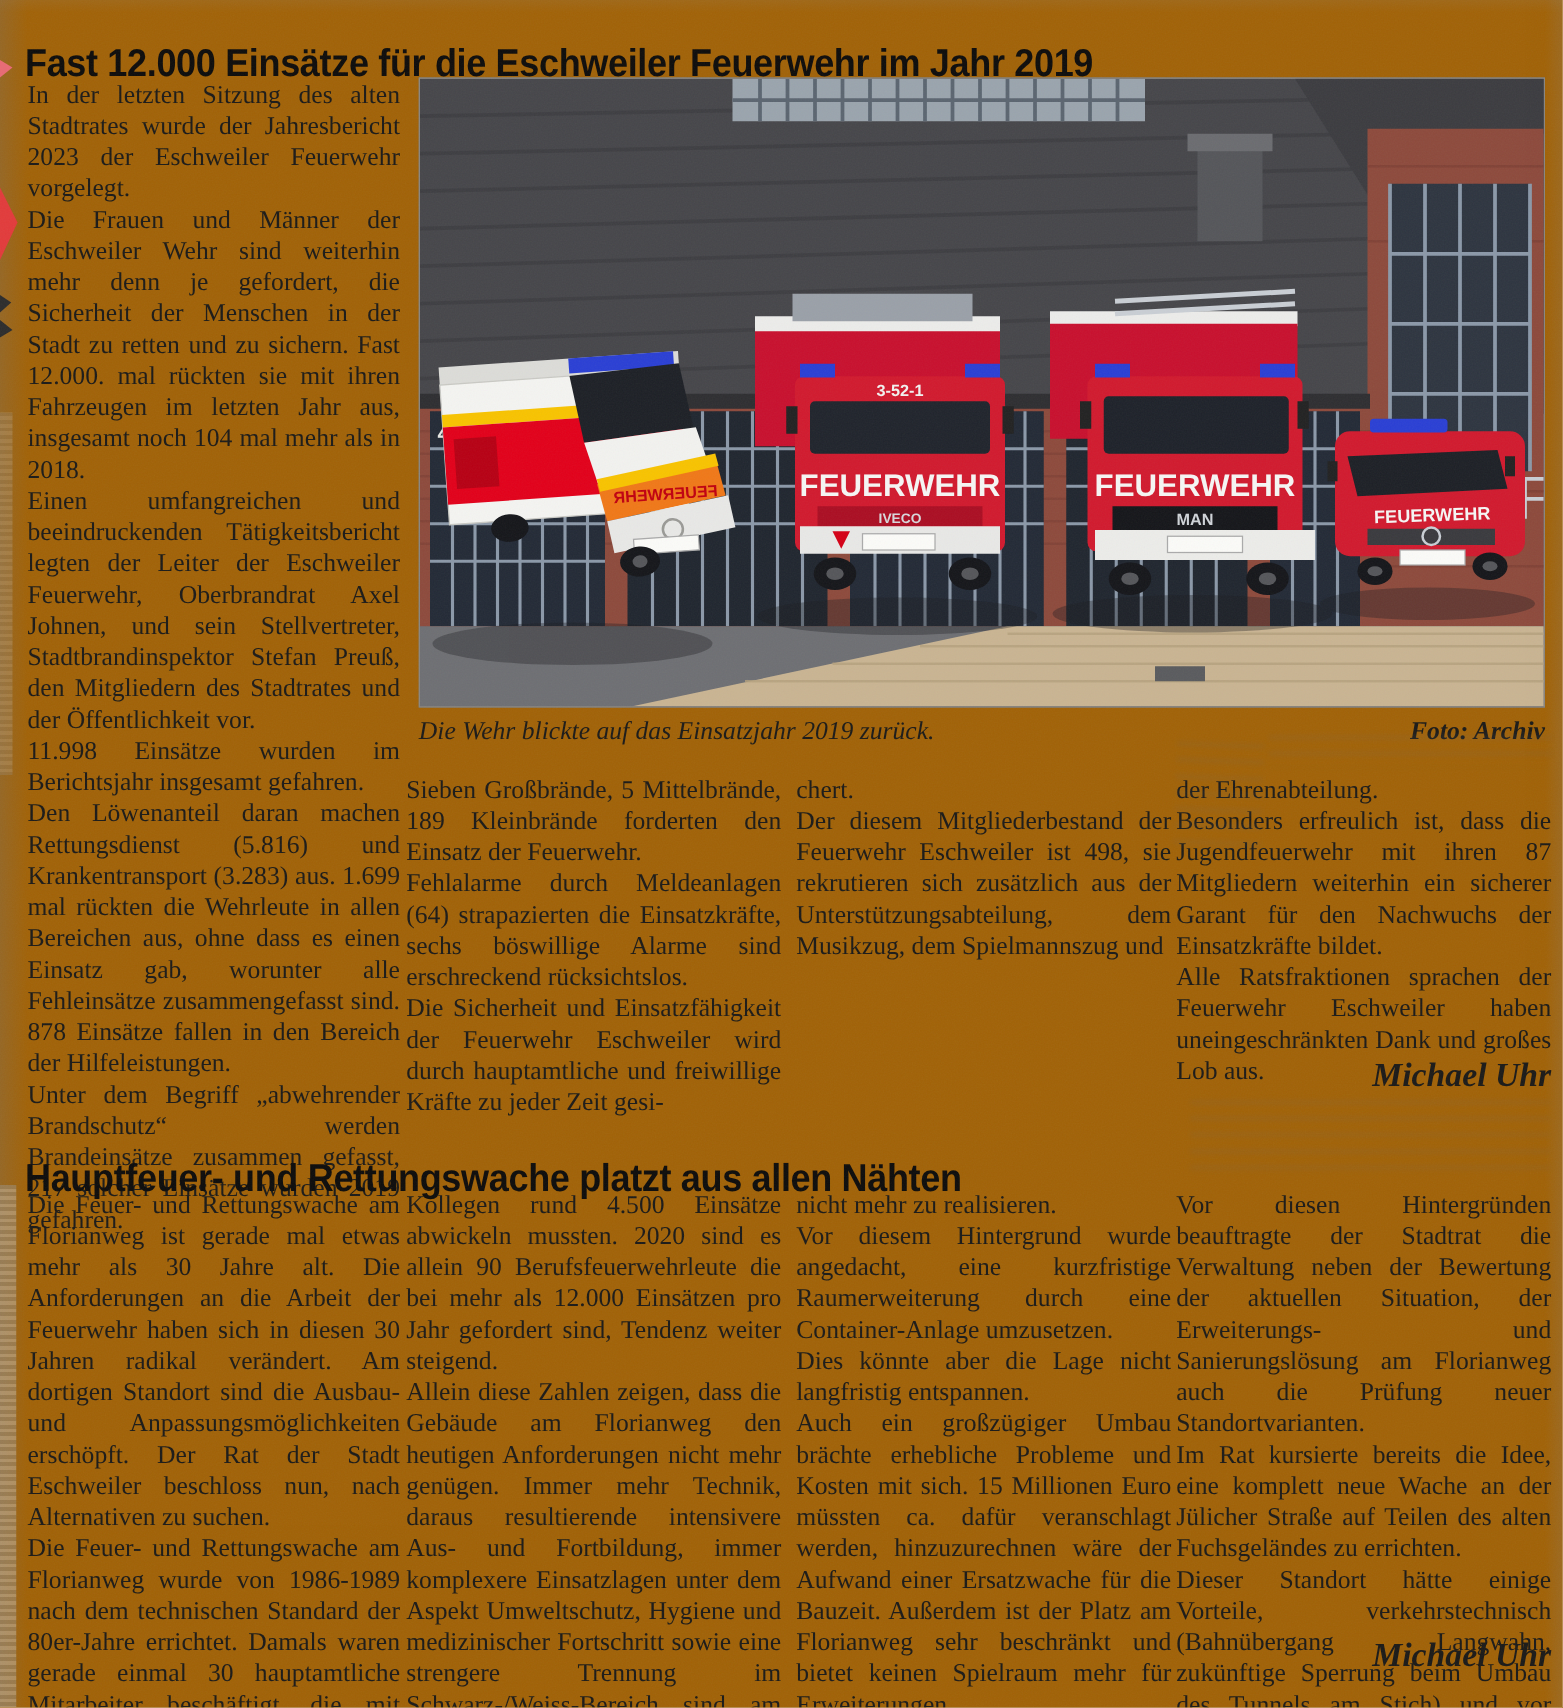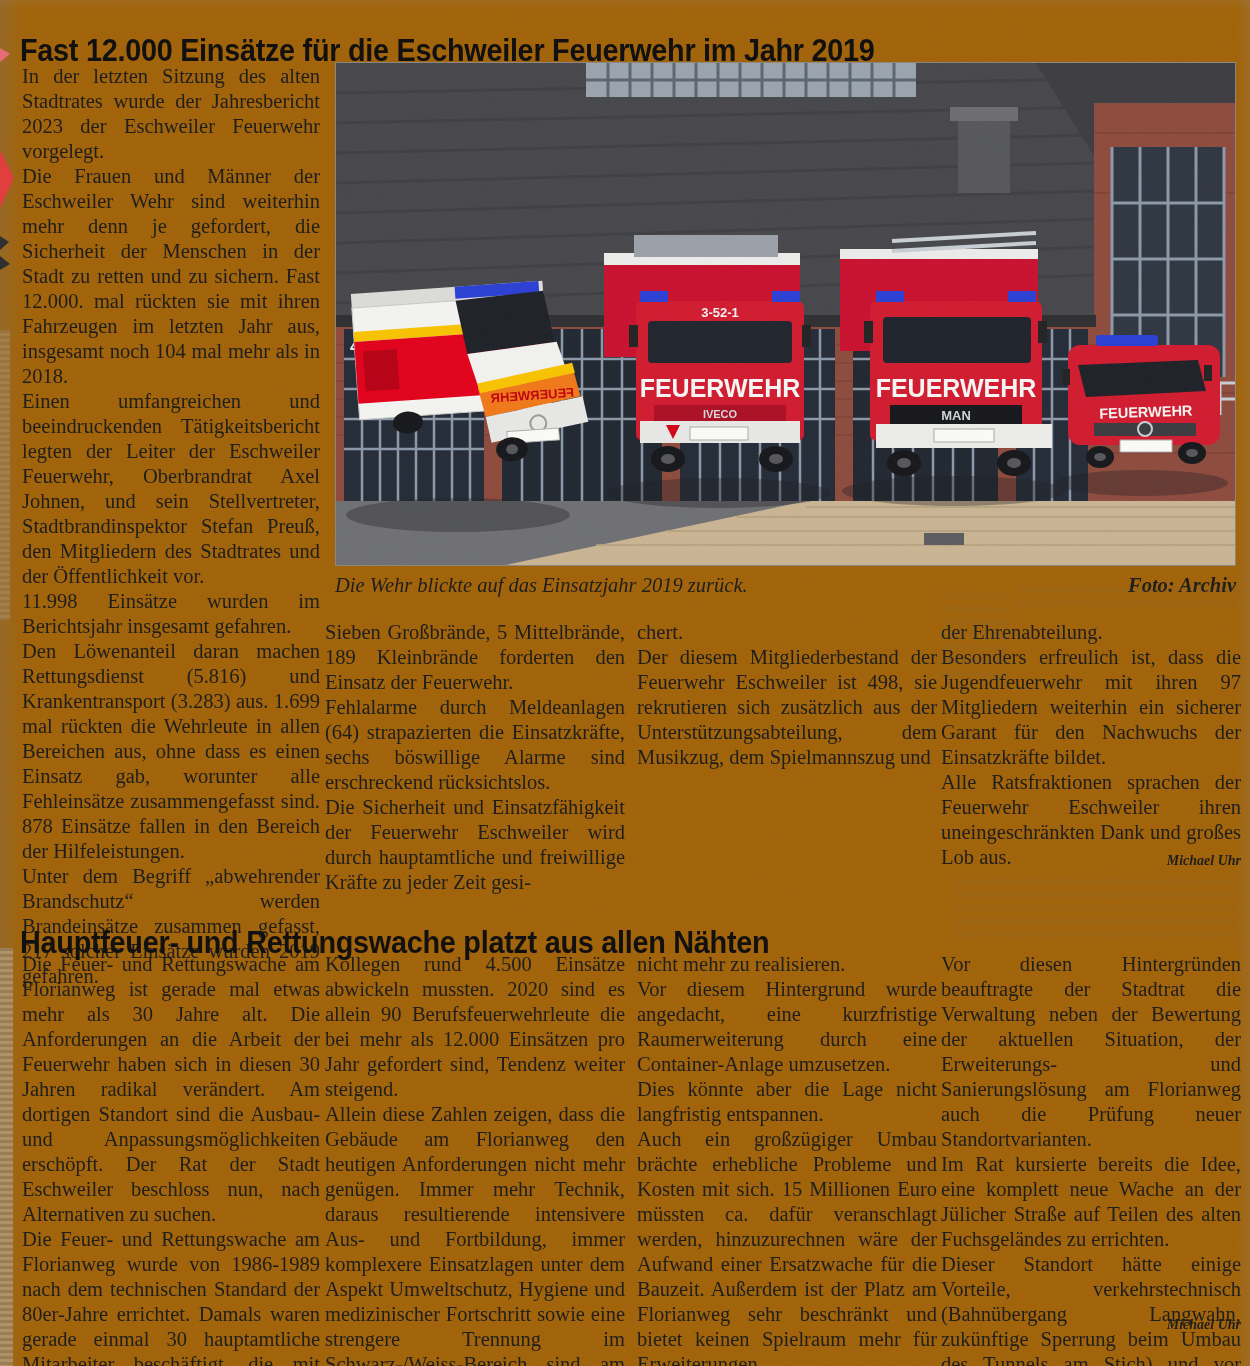--- a/index.html
+++ b/index.html
@@ -16,21 +16,21 @@
     color:#0d0c0b;font-size:31px;white-space:nowrap;transform:scaleX(.93);transform-origin:0 50%;
     letter-spacing:-.3px;}
   .col{position:absolute;text-align:justify;font-size:20.5px;line-height:25px;}
   .col p{margin:0;}
   .photo-fig{position:absolute;left:335px;top:62px;width:901px;height:504px;
     border:1px solid #8a8680;box-sizing:border-box;background:#777;}
   .photo-fig svg{display:block;width:100%;height:100%;}
   .caption-row{position:absolute;left:335px;top:574px;width:901px;font-size:20.5px;}
   .caption{font-style:italic;}
   .credit{float:right;font-style:italic;font-weight:bold;}
-  .byline{font-weight:bold;font-style:italic;text-align:right;font-size:14px;line-height:25px;}
+  .byline{font-weight:bold;font-style:italic;text-align:right;font-size:27px;line-height:25px;}
   .byline-pull{margin-top:-25px;}
   .smudge{position:absolute;pointer-events:none;opacity:.13;filter:blur(2px);
     background:repeating-linear-gradient(180deg,#6f6c68 0 4px,transparent 4px 13px);}
   .edge-strip{position:absolute;pointer-events:none;opacity:.45;
     background:repeating-linear-gradient(180deg,#9a968f 0 3px,#c9c5bf 3px 6px);}
   .artifact{position:absolute;pointer-events:none;}
   .grain{position:absolute;inset:0;width:100%;height:100%;opacity:.055;pointer-events:none;}
   svg text{font-family:"Liberation Sans",sans-serif;}
 </style>
 </head>
@@ -316,22 +316,22 @@
       <p>Sieben Großbrände, 5 Mittelbrände, 189 Kleinbrände forderten den Einsatz der Feuerwehr.</p>
       <p>Fehlalarme durch Meldeanlagen (64) strapazierten die Einsatzkräfte, sechs böswillige Alarme sind erschreckend rücksichtslos.</p>
       <p>Die Sicherheit und Einsatzfähigkeit der Feuerwehr Eschweiler wird durch hauptamtliche und freiwillige Kräfte zu jeder Zeit gesi-</p>
     </div>
   <div class="col" style="left:637px;top:620px;width:300px;height:280px;">
       <p>chert.</p>
       <p>Der diesem Mitgliederbestand der Feuerwehr Eschweiler ist 498, sie rekrutieren sich zusätzlich aus der Unterstützungsabteilung, dem Musikzug, dem Spielmannszug und</p>
     </div>
   <div class="col" style="left:941px;top:620px;width:300px;height:255px;">
       <p>der Ehrenabteilung.</p>
-      <p>Besonders erfreulich ist, dass die Jugendfeuerwehr mit ihren 97 Mitgliedern weiterhin ein sicherer Garant für den Nachwuchs der Einsatzkräfte bildet.</p>
-      <p>Alle Ratsfraktionen sprachen der Feuerwehr Eschweiler ihren uneingeschränkten Dank und großes Lob aus.</p>
+      <p>Besonders erfreulich ist, dass die Jugendfeuerwehr mit ihren 87 Mitgliedern weiterhin ein sicherer Garant für den Nachwuchs der Einsatzkräfte bildet.</p>
+      <p>Alle Ratsfraktionen sprachen der Feuerwehr Eschweiler haben uneingeschränkten Dank und großes Lob aus.</p>
     </div>
   <div class="byline" style="position:absolute;left:941px;top:848px;width:300px;">Michael Uhr</div>
 
   <h1 class="headline" style="left:20px;top:904px;">Hauptfeuer- und Rettungswache platzt aus allen Nähten</h1>
 
   <div class="col" style="left:22px;top:952px;width:298px;height:410px;">
       <p>Die Feuer- und Rettungswache am Florianweg ist gerade mal etwas mehr als 30 Jahre alt. Die Anforderungen an die Arbeit der Feuerwehr haben sich in diesen 30 Jahren radikal verändert. Am dortigen Standort sind die Ausbau- und Anpassungsmöglichkeiten erschöpft. Der Rat der Stadt Eschweiler beschloss nun, nach Alternativen zu suchen.</p>
       <p>Die Feuer- und Rettungswache am Florianweg wurde von 1986-1989 nach dem technischen Standard der 80er-Jahre errichtet. Damals waren gerade einmal 30 hauptamtliche Mitarbeiter beschäftigt, die mit ihren freiwilligen Kolleginnen und</p>
     </div>
   <div class="col" style="left:325px;top:952px;width:300px;height:410px;">

